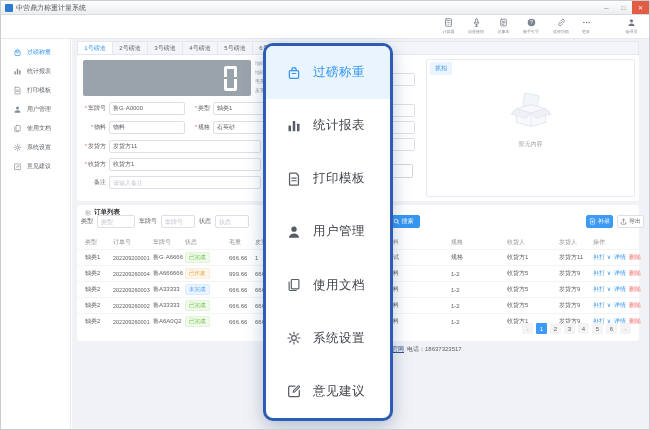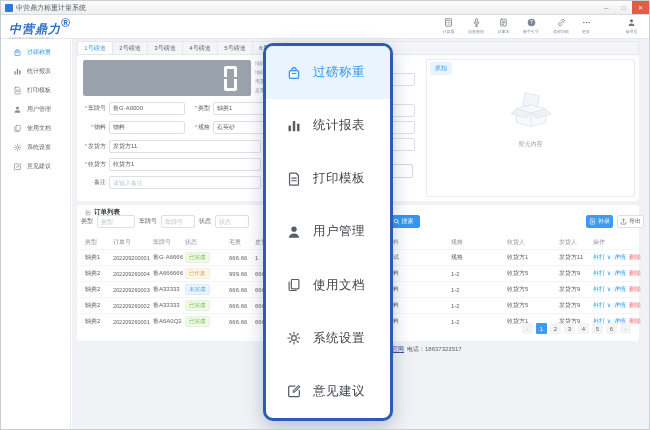--- a/index.html
+++ b/index.html
@@ -109,24 +109,20 @@
   <span class="app-ico"></span>
   <span class="tb-title">中营鼎力称重计量系统</span>
   <span class="win-controls">
     <span class="win-btn">─</span>
     <span class="win-btn">□</span>
     <span class="win-btn close">✕</span>
   </span>
 </div>
 
 <div class="header">
-  <div class="logo-wrap">
-    <div><span class="logo">中营鼎力</span><sup class="logo">®</sup></div>
-    <div class="tagline">ZHONGYINGDINGLI</div>
-  </div>
   <div class="tools">
 
   <div class="tool">
         <span class="ic">
           <svg viewBox="0 0 12 12">
             <rect x="2" y="1" width="8" height="10" rx="1" fill="none" stroke="currentColor" stroke-linecap="round" stroke-linejoin="round"></rect>
             <path d="M4 3.5h4M4 6h.01M6 6h.01M8 6h.01M4 8.2h.01M6 8.2h.01M8 8.2h.01" fill="none" stroke="currentColor" stroke-linecap="round" stroke-linejoin="round"></path>
           </svg>
         </span>
         <span class="lb">计算器</span>

